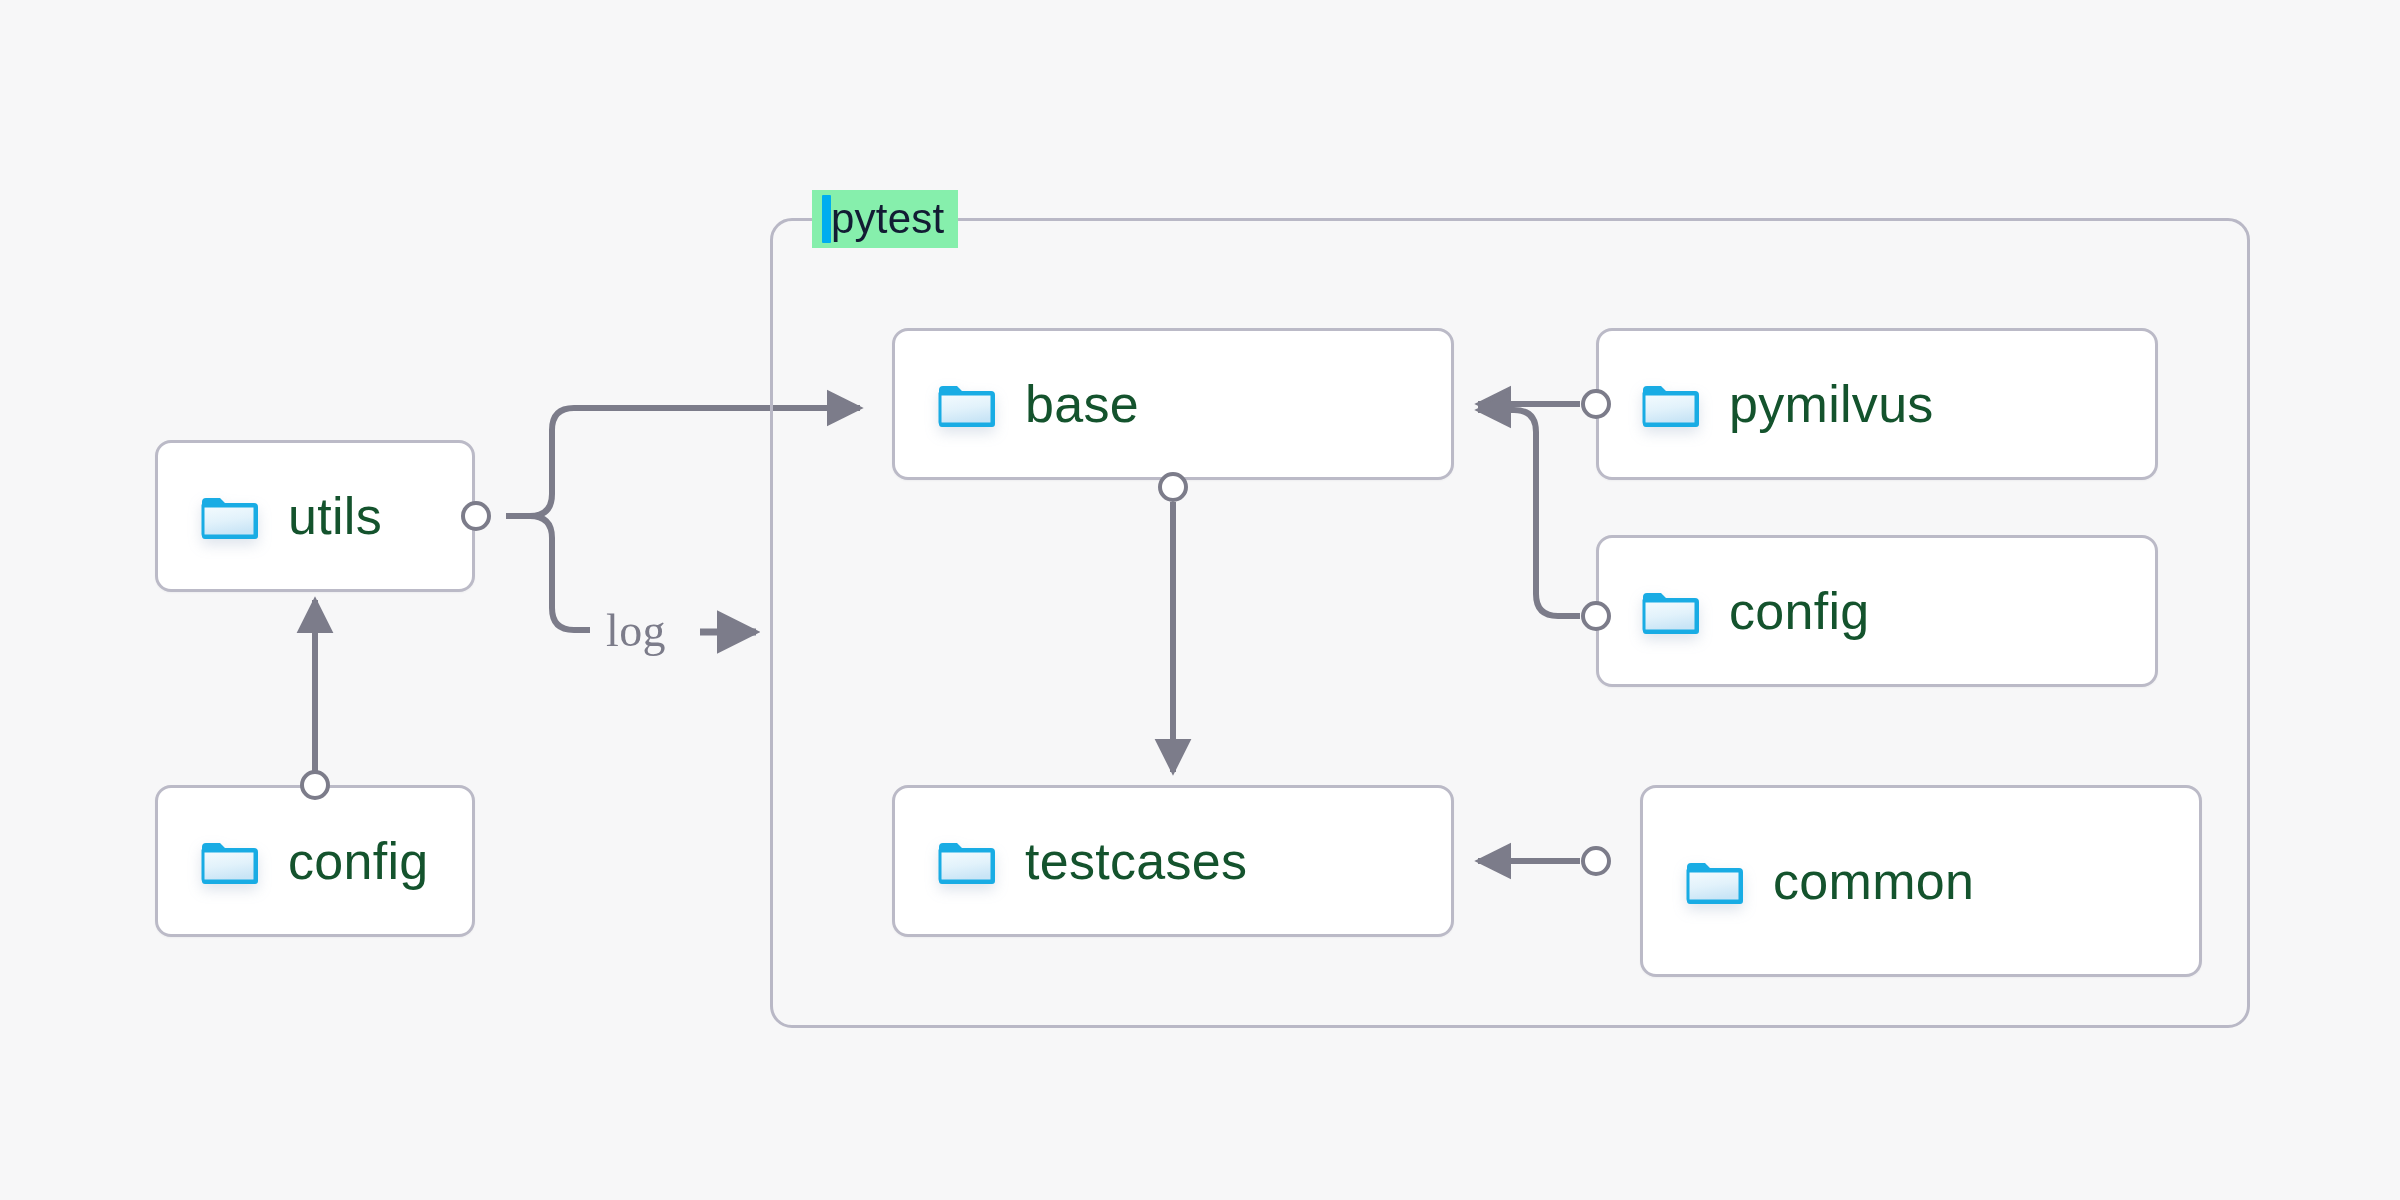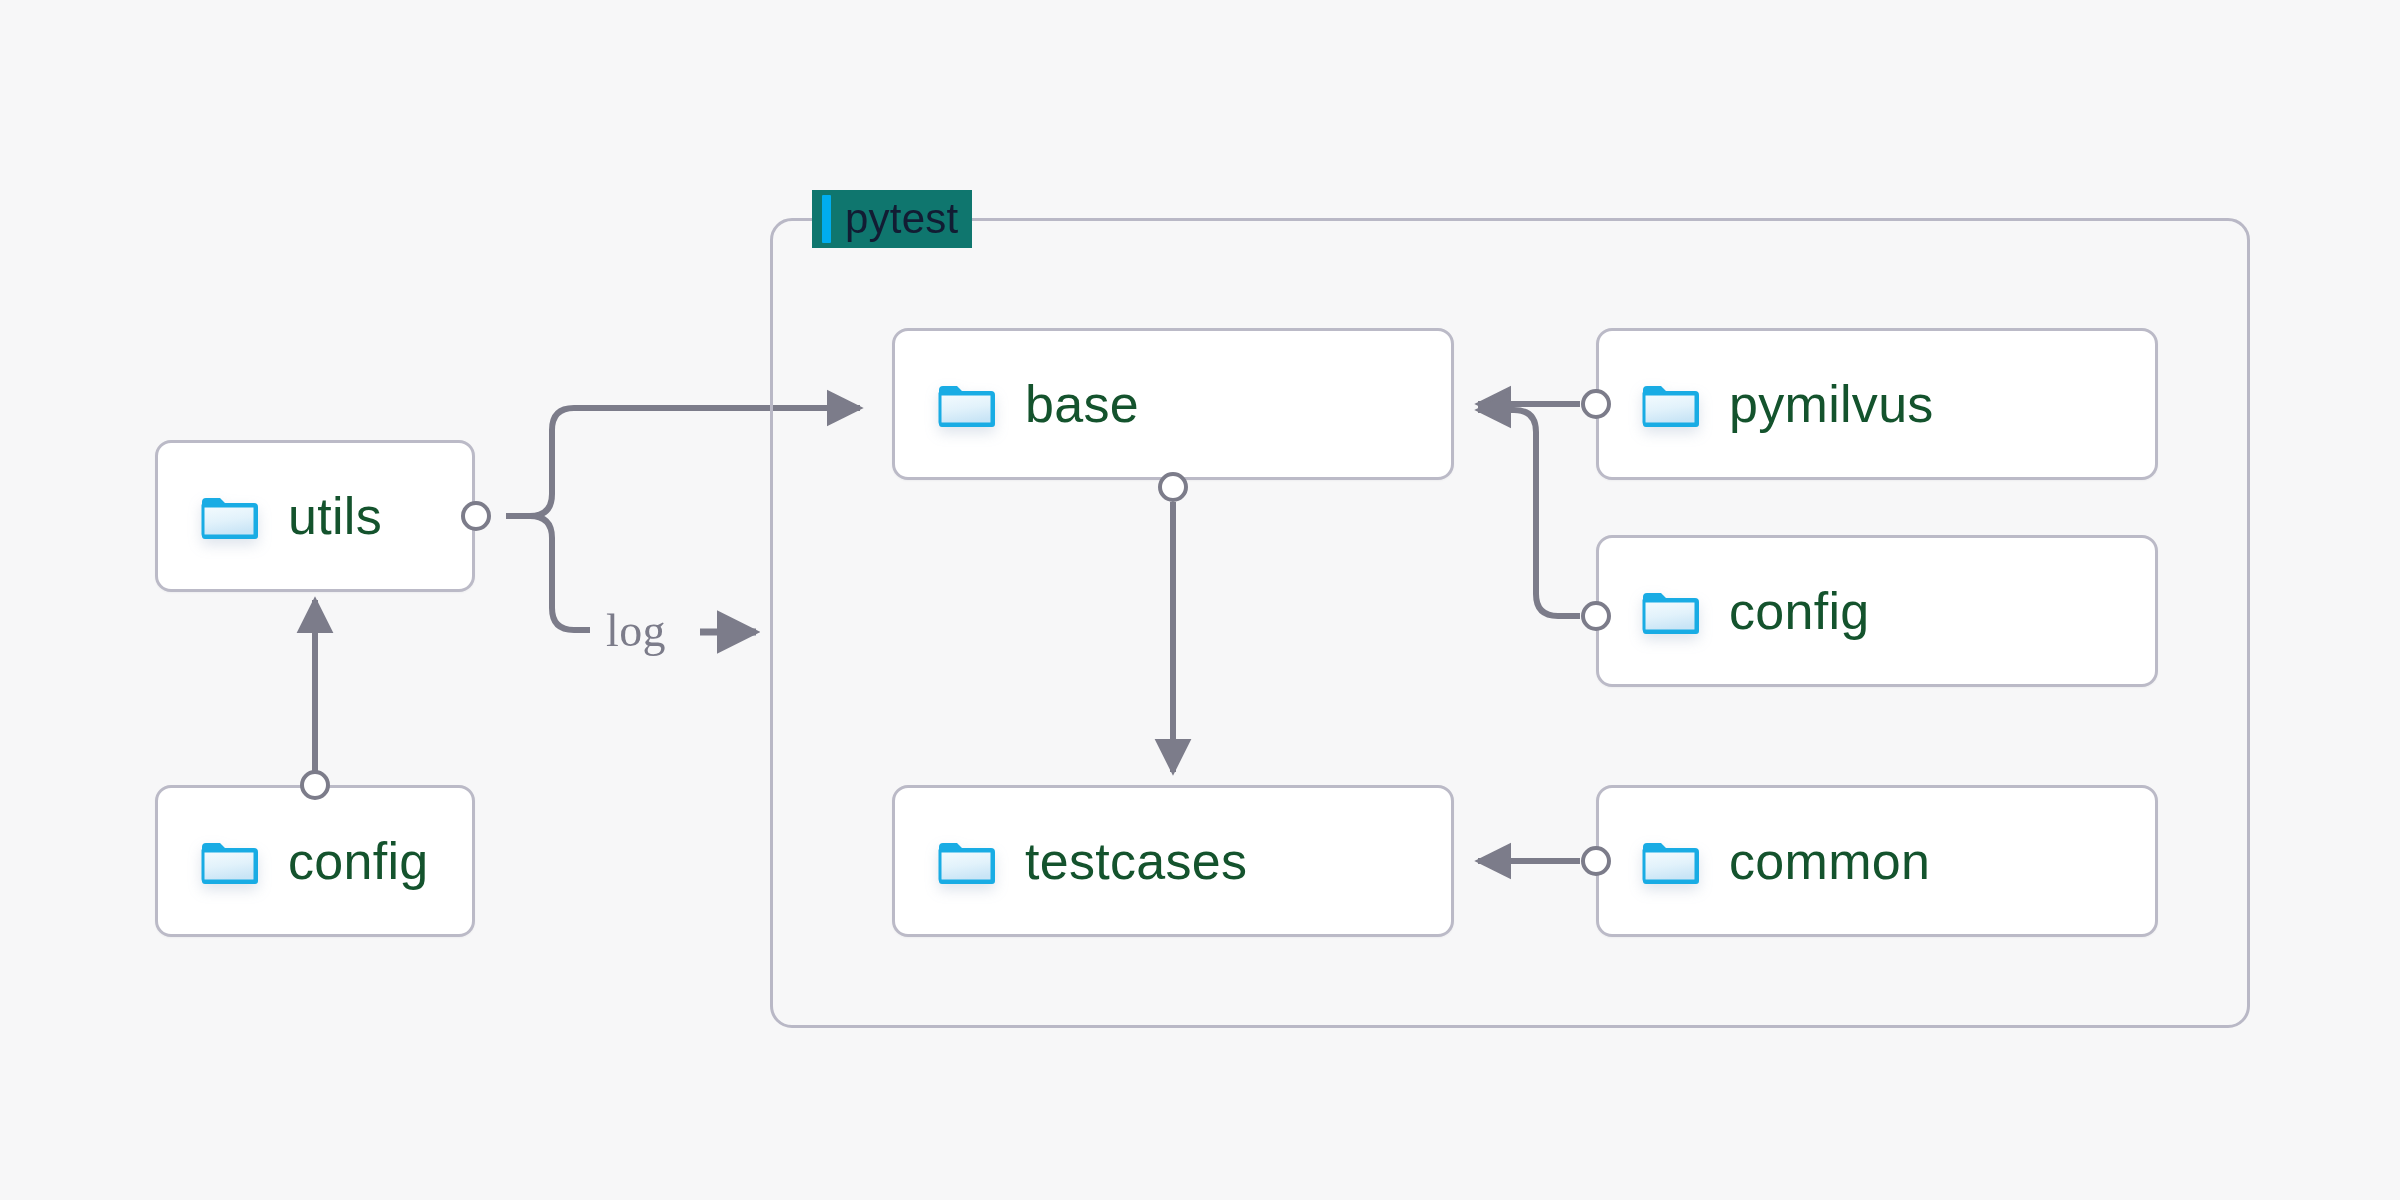--- a/index.html
+++ b/index.html
@@ -32,22 +32,21 @@
     position: absolute;
     border: 3px solid #b9b8c6;
     border-radius: 22px;
     background: transparent;
     box-sizing: border-box;
   }
   .group-label-wrap {
     position: absolute;
     display: flex;
     align-items: center;
-    gap: 14px;
-    background: #0f766e;
+    background: #86efac;
     padding: 0 14px 0 10px;
     height: 58px;
   }
   .group-bar {
     width: 9px;
     height: 48px;
     background: #00adef;
     border-radius: 1px;
     flex: none;
   }
@@ -218,21 +217,21 @@
     <span class="folder-icon">
       <svg viewBox="0 0 58 48" width="58" height="48">
         <path d="M2 10 a4 4 0 0 1 4-4 h14 l5 5 h29 a4 4 0 0 1 4 4 v29 a3 3 0 0 1 -3 3 h-50 a3 3 0 0 1 -3 -3 z" fill="#19ace4"></path>
         <path d="M3 14 h52 v28 a2 2 0 0 1 -2 2 h-48 a2 2 0 0 1 -2 -2 z" fill="url(#folderGrad)" stroke="#19ace4" stroke-width="3"></path>
       </svg>
     </span>
     <span class="node-label">config</span>
   </div>
   <span class="port" style="left:1581px; top:601px;"></span>
 
-  <div class="node" style="left:1596px; top:785px; width:562px; height:152px;">
+  <div class="node" style="left:1640px; top:785px; width:562px; height:192px;">
     <span class="folder-icon">
       <svg viewBox="0 0 58 48" width="58" height="48">
         <path d="M2 10 a4 4 0 0 1 4-4 h14 l5 5 h29 a4 4 0 0 1 4 4 v29 a3 3 0 0 1 -3 3 h-50 a3 3 0 0 1 -3 -3 z" fill="#19ace4"></path>
         <path d="M3 14 h52 v28 a2 2 0 0 1 -2 2 h-48 a2 2 0 0 1 -2 -2 z" fill="url(#folderGrad)" stroke="#19ace4" stroke-width="3"></path>
       </svg>
     </span>
     <span class="node-label">common</span>
   </div>
   <span class="port" style="left:1581px; top:846px;"></span>
 

